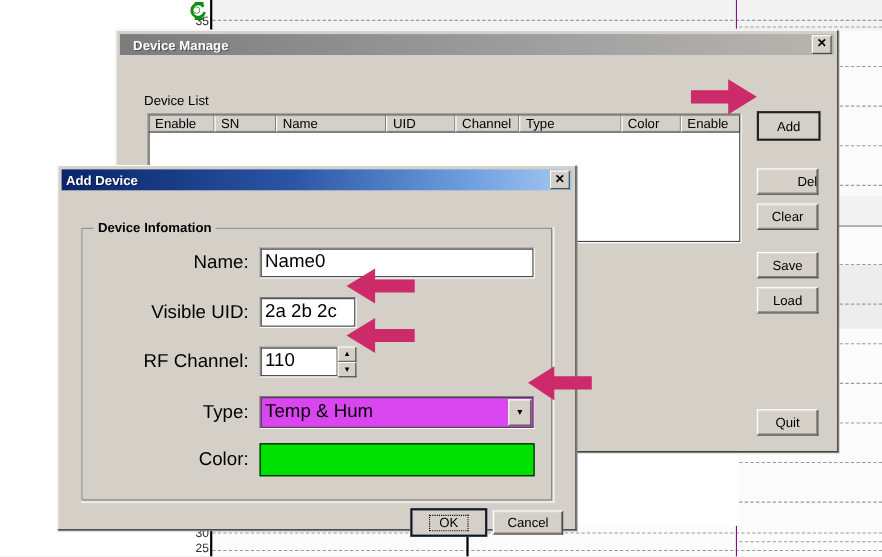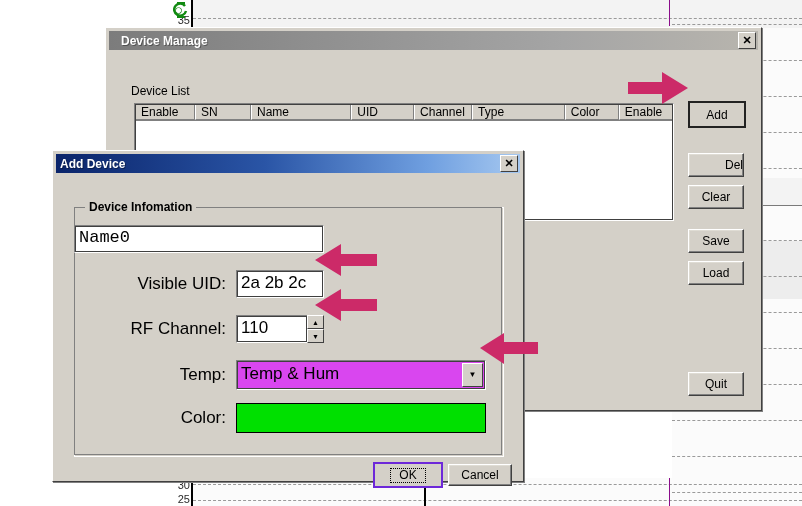--- a/index.html
+++ b/index.html
@@ -63,21 +63,21 @@
        white-space:nowrap;overflow:hidden;cursor:pointer;}
   .lv-body{background:#fff;height:100px;}
 
   .btncol{position:absolute;right:8px;top:0;width:62px;}
   .wbtn{position:absolute;width:54px;height:22px;background:#d4d0c8;
        border-top:1px solid #ffffff;border-left:1px solid #ffffff;
        border-right:1px solid #404040;border-bottom:1px solid #404040;
        font-size:12px;font-family:"Liberation Sans",sans-serif;color:#000;
        display:flex;align-items:center;justify-content:center;cursor:pointer;
        box-shadow:inset -1px -1px 0 0 #808080, inset 1px 1px 0 0 #dfdcd4;}
-  .wbtn.defbtn{border:2px solid #6d28d9;box-shadow:none;}
+  .wbtn.defbtn{border:2px solid #0f172a;box-shadow:none;}
   .wbtn.defbtn .lbl{
        border:1px dotted #000;padding:0 8px;line-height:13px;}
 
   
   #adddlg{left:52px;top:150px;width:470px;height:330px;}
   #adddlg .body{position:absolute;left:3px;top:24px;right:3px;bottom:3px;background:#d4d0c8;}
   .groupbox{position:absolute;left:18px;top:32px;width:430px;height:250px;
        border-top:1px solid #ffffff;border-left:1px solid #ffffff;
        border-right:1px solid #ffffff;border-bottom:1px solid #ffffff;
        box-sizing:border-box;}
@@ -225,41 +225,42 @@
     <span class="ttl">Add Device</span>
     <span class="closebtn">✕</span>
   </div>
   <div class="body">
 
     <div class="groupbox">
       <span class="gb-title">Device Infomation</span>
     </div>
 
     <div class="frow" style="left:18px;top:50px;">
-      <span class="finput" style="width:250px;height:28px;font-family:Liberation Mono, monospace;">Name0</span>
+      <span class="flabel">Name:</span>
+      <span class="finput" style="width:250px;height:28px;">Name0</span>
     </div>
 
     <div class="frow" style="left:18px;top:95px;">
       <span class="flabel">Visible UID:</span>
       <span class="finput" style="width:88px;height:28px;">2a 2b 2c</span>
     </div>
 
     <div class="frow" style="left:18px;top:140px;">
       <span class="flabel">RF Channel:</span>
       <span class="spinwrap">
         <span class="finput" style="width:72px;height:28px;">110</span>
         <span class="spin">
           <span class="spb">▲</span>
           <span class="spb">▼</span>
         </span>
       </span>
     </div>
 
     <div class="frow" style="left:18px;top:185px;">
-      <span class="flabel">Temp:</span>
+      <span class="flabel">Type:</span>
       <span class="combo" style="width:250px;height:30px;">
         <span class="ctext">Temp &amp; Hum</span>
         <span class="cbtn">▼</span>
       </span>
     </div>
 
     <div class="frow" style="left:18px;top:228px;">
       <span class="flabel">Color:</span>
       <span class="swatch" id="colorswatch" style="width: 250px; height: 30px; background: rgb(0, 224, 0);"></span>
     </div>

